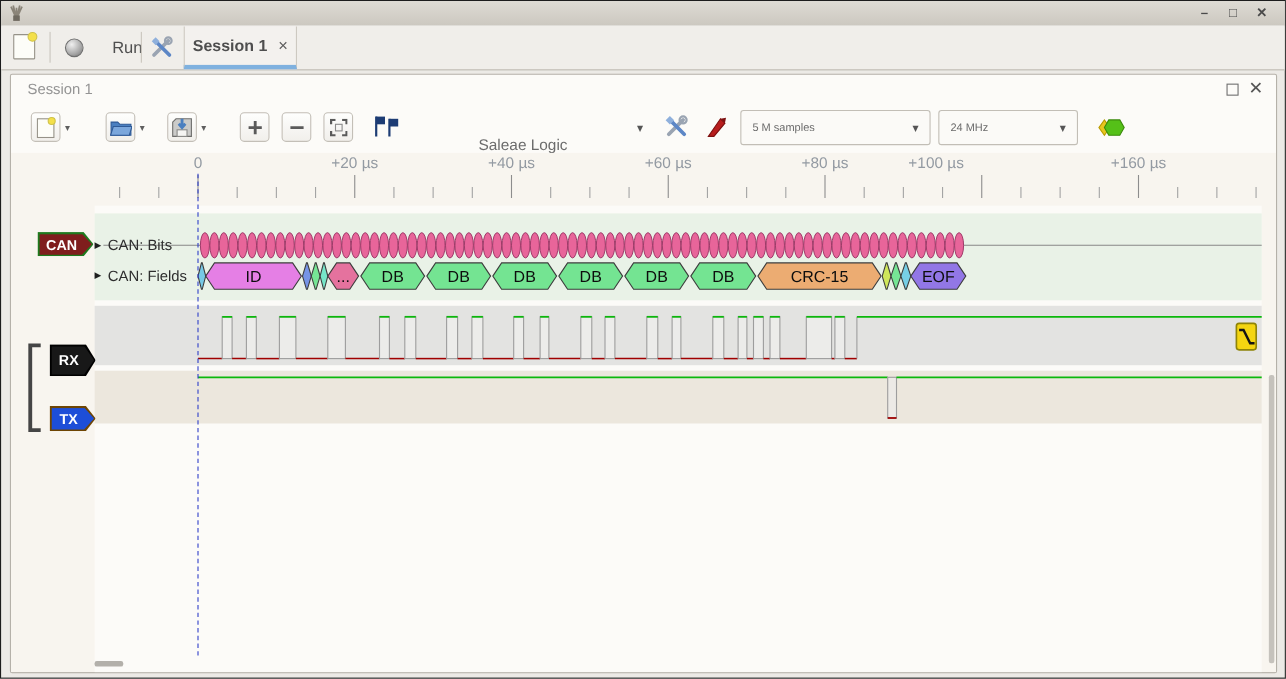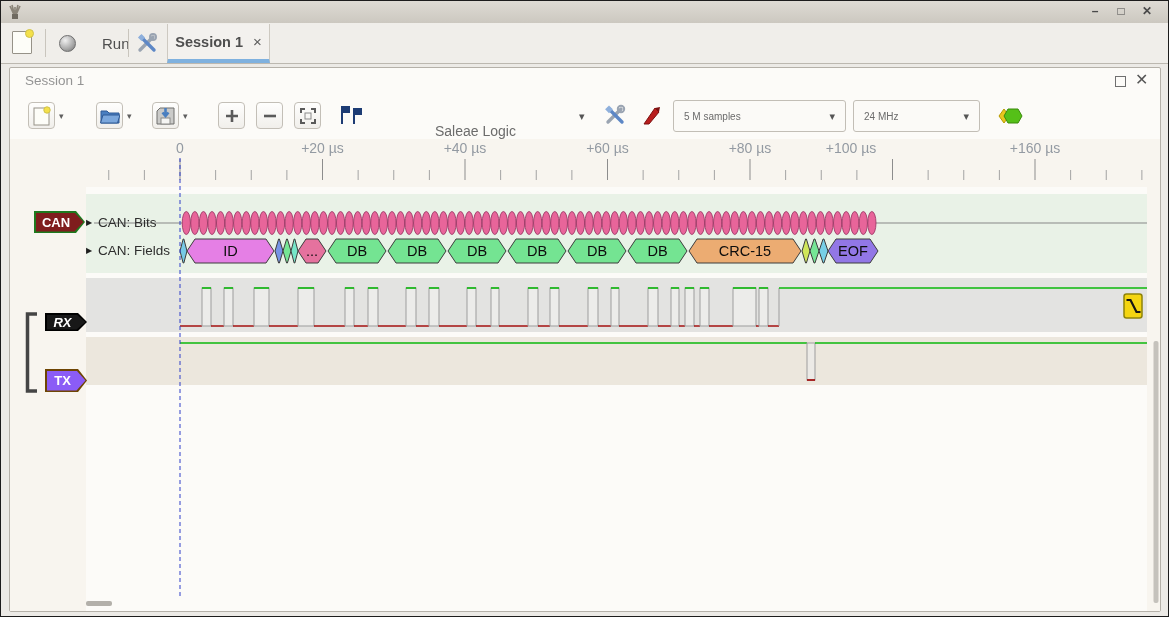--- a/index.html
+++ b/index.html
@@ -415,23 +415,23 @@
   <div class="overlay">
     <span class="expand-arrow" style="left:85px;top:217px;">▶</span>
     <div class="row-label" style="left:97px;top:214px;">CAN: Bits</div>
     <span class="expand-arrow" style="left:85px;top:245px;">▶</span>
     <div class="row-label" style="left:97px;top:242px;">CAN: Fields</div>
 
     <div class="tag" style="left:33px;top:210px;width:51px;height:22px;">
       <div class="outer" style="background:#1e7a1e;"></div>
       <div class="inner" style="background:#7f1d1d;">CAN</div>
     </div>
-    <div class="tag" style="left:44px;top:312px;width:42px;height:18px;font-style:italic;">
+    <div class="tag" style="left:44px;top:312px;width:42px;height:29px;">
       <div class="outer" style="background:#000;"></div>
       <div class="inner" style="background:#181818;">RX</div>
     </div>
     <div class="tag" style="left:44px;top:368px;width:42px;height:23px;">
       <div class="outer" style="background:#6e4503;"></div>
-      <div class="inner" style="background:#8b5cf6;">TX</div>
+      <div class="inner" style="background:#1d4ed8;">TX</div>
     </div>
   </div>
 
 </div>
 
 </body></html>

